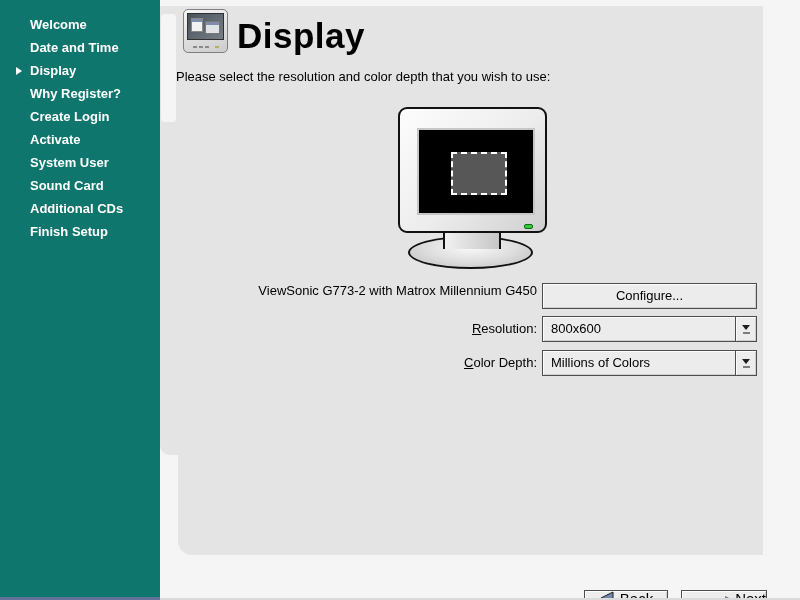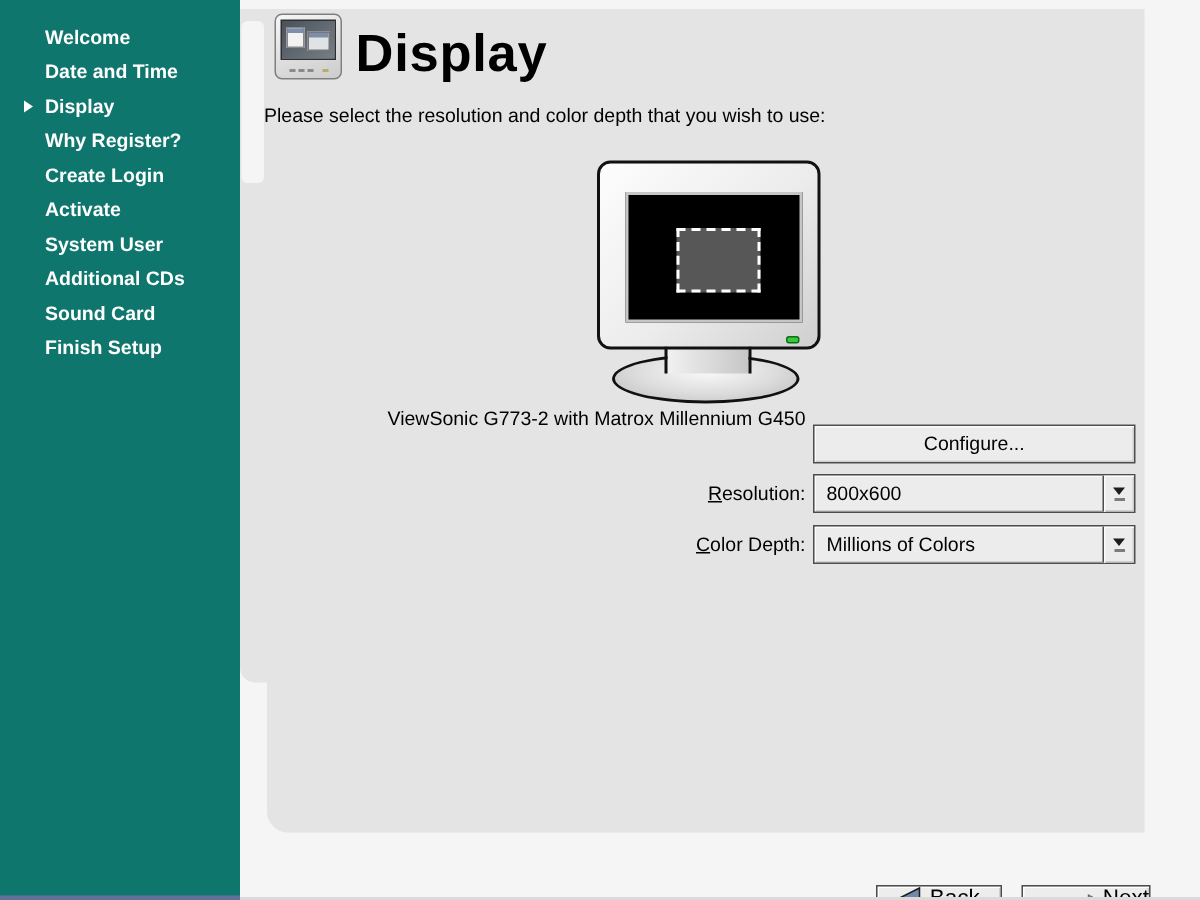--- a/index.html
+++ b/index.html
@@ -155,22 +155,22 @@
 
 <div class="sidebar">
   <ul class="steps">
     <li><span>Welcome</span></li>
     <li><span>Date and Time</span></li>
     <li><span class="arrow"></span><span>Display</span></li>
     <li><span>Why Register?</span></li>
     <li><span>Create Login</span></li>
     <li><span>Activate</span></li>
     <li><span>System User</span></li>
+    <li><span>Sound Card</span></li>
     <li><span>Additional CDs</span></li>
-    <li><span>Sound Card</span></li>
     <li><span>Finish Setup</span></li>
   </ul>
   <div class="sidebar-edge"></div>
 </div>
 
 <div class="panel-main"></div>
 <div class="panel-left"></div>
 <div class="panel-notch"></div>
 
 <div class="hicon">
@@ -192,21 +192,21 @@
   <div class="m-base"></div>
   <div class="m-neck"></div>
   <div class="m-case">
     <div class="m-screen">
       <div class="m-sel"></div>
     </div>
     <div class="m-led"></div>
   </div>
 </div>
 
-<div class="flabel" style="top:266px">ViewSonic G773-2 with Matrox Millennium G450</div>
+<div class="flabel" style="top:278px">ViewSonic G773-2 with Matrox Millennium G450</div>
 <div class="btn" style="top:283px">Configure...</div>
 
 <div class="flabel" style="top:316px"><u>R</u><span>esolution:</span></div>
 <div class="combo" style="top:316px">
   <div class="combo-text">800x600</div>
   <div class="combo-btn">
     <span class="combo-arrow"></span>
     <span class="combo-bar"></span>
   </div>
 </div>

